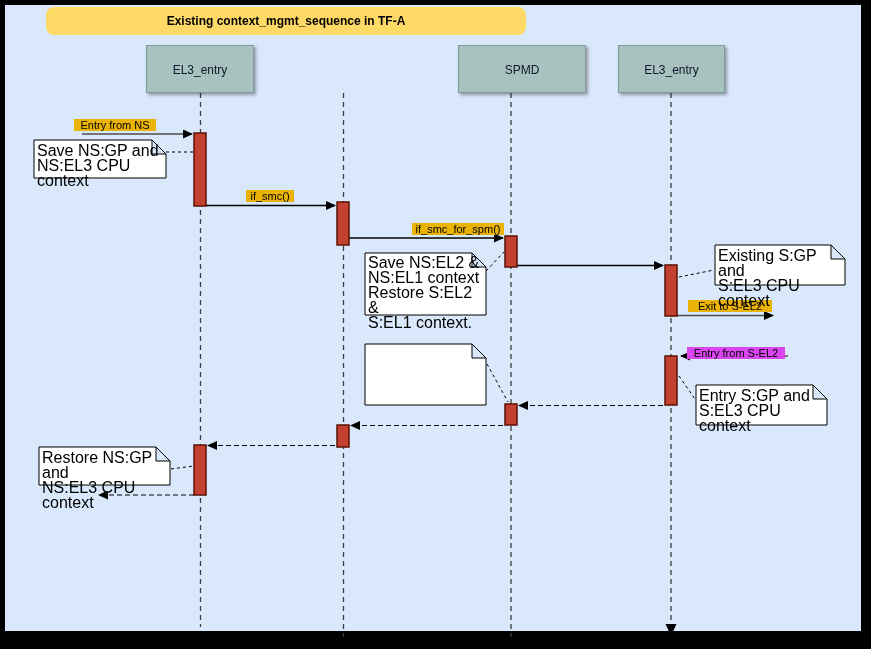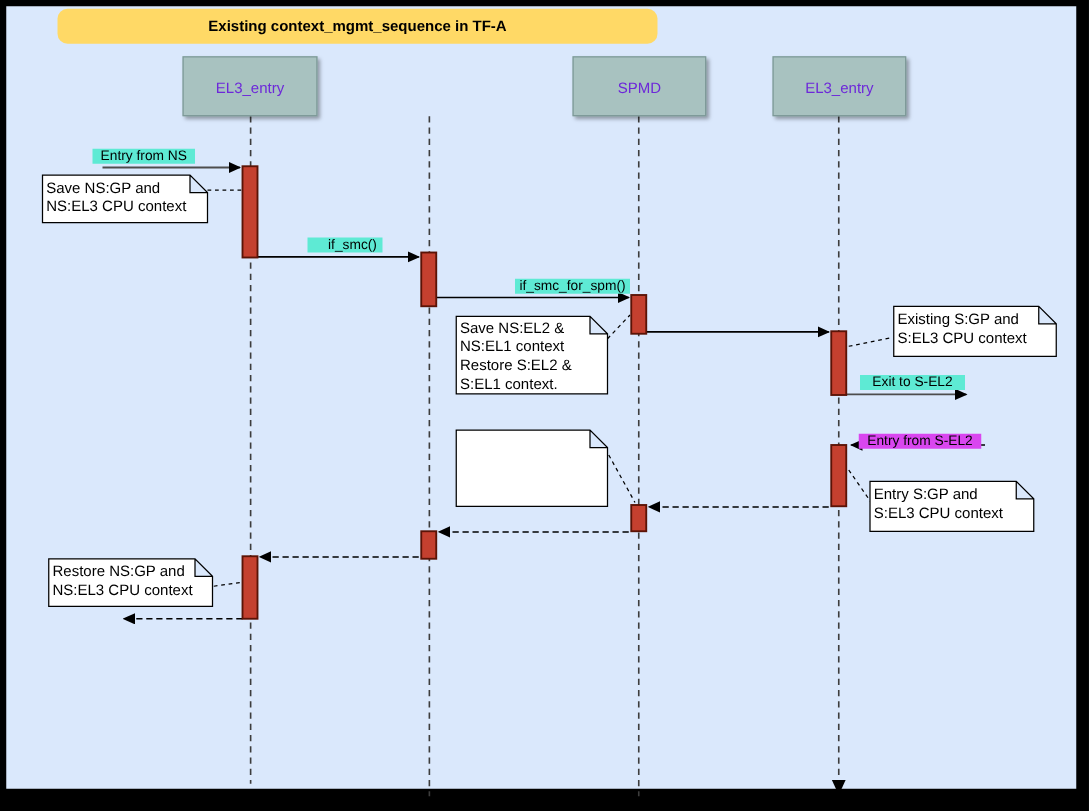--- a/index.html
+++ b/index.html
@@ -4,33 +4,33 @@
 <style>
   html,body{margin:0;padding:0;background:#000;}
   #page{position:relative;width:871px;height:649px;background:#000;overflow:hidden;
         font-family:"Liberation Sans","DejaVu Sans",sans-serif;}
   #canvas{position:absolute;left:5px;top:5px;width:856px;height:626px;background:#dae8fc;}
   #overlay{position:absolute;left:0;top:0;width:871px;height:649px;}
   .abs{position:absolute;}
   .title{left:46px;top:7px;width:480px;height:28px;background:#ffd966;border-radius:8px;
          font-weight:bold;font-size:12px;color:#000;text-align:center;line-height:28px;}
   .head{height:48px;background:#a8c2c0;border:1px solid #7e9a99;box-shadow:2px 2px 3px rgba(0,0,0,0.35);
-        font-size:12px;color:#6d28d9;text-align:center;line-height:48px;box-sizing:border-box;}
+        font-size:12px;color:#0f172a;text-align:center;line-height:48px;box-sizing:border-box;}
   .h1{left:146px;top:45px;width:108px;}
   .h2{left:290px;top:45px;width:107px;}
-  .h3{left:458px;top:45px;width:107px;}
+  .h3{left:458px;top:45px;width:128px;}
   .h4{left:618px;top:45px;width:107px;}
-  .msg{font-size:11px;color:#000;text-align:center;background:#5eead4;white-space:nowrap;}
+  .msg{font-size:11px;color:#000;text-align:center;background:#eab308;white-space:nowrap;}
   .msg.plain{background:#d946ef;}
   .m1{left:74px;top:119px;width:82px;}
-  .m2{left:246px;top:190px;width:48px;padding-left:12px;}
+  .m2{left:246px;top:190px;width:48px;}
   .m3{left:381px;top:223px;width:92px;margin-left:31px;}
   .m4{left:688px;top:300px;width:84px;}
   .m5{left:687px;top:347px;width:98px;}
-  .note-text{font-size:12px;line-height:15px;color:#000;white-space:pre-line;text-align:left;}
+  .note-text{font-size:16px;line-height:15px;color:#000;white-space:pre-line;text-align:left;}
   .n1{left:37px;top:143px;width:126px;}
   .n2{left:368px;top:255px;width:116px;}
   .n3{left:718px;top:248px;width:124px;}
   .n4{left:699px;top:388px;width:126px;}
   .n5{left:368px;top:346px;width:116px;}
   .n6{left:42px;top:450px;width:126px;}
 </style>
 </head>
 <body>
 

